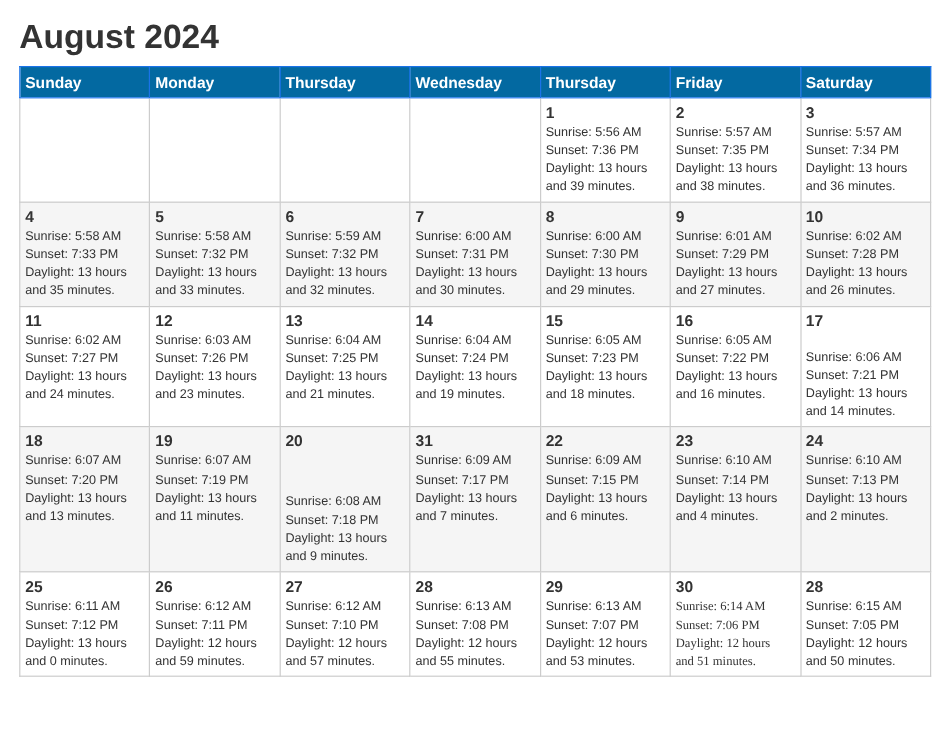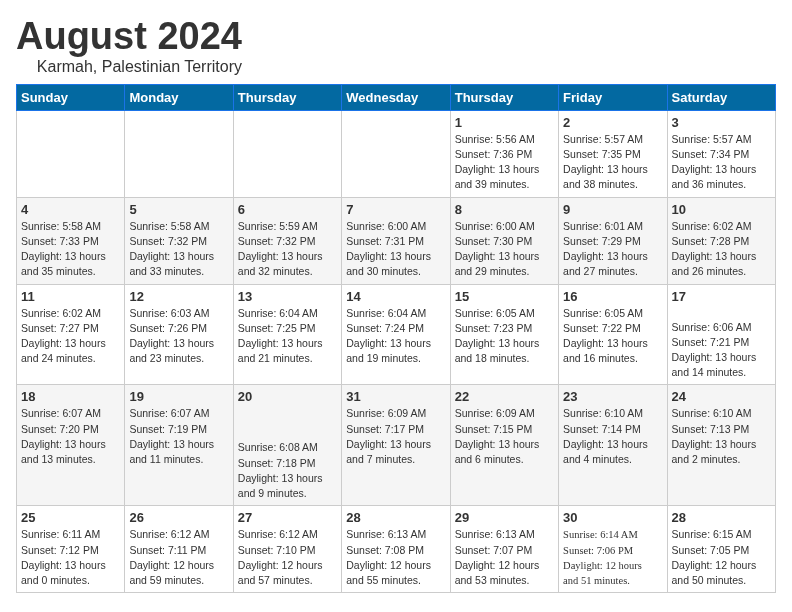--- a/index.html
+++ b/index.html
@@ -32,21 +32,21 @@
       color: #2196f3;
     }
     .logo-icon {
       width: 28px;
       height: 24px;
     }
     .title-area {
       text-align: right;
     }
     .month-year {
-      font-size: 38px;
+      font-size: 28px;
       font-weight: bold;
       color: #333;
       line-height: 1.1;
     }
     .location {
       font-size: 16px;
       color: #333;
     }
     .calendar {
       width: 100%;
@@ -88,21 +88,20 @@
     .empty-cell {
       background: #fff !important;
     }
   </style>
 </head>
 <body>
 
 <div class="header-area">
   <div class="title-area">
     <div class="month-year">August 2024</div>
-    <div class="location">Karmah, Palestinian Territory</div>
   </div>
 </div>
 
 <table class="calendar">
   <thead>
     <tr>
     <th>Sunday</th>
         <th>Monday</th>
         <th>Thursday</th>
         <th>Wednesday</th>

